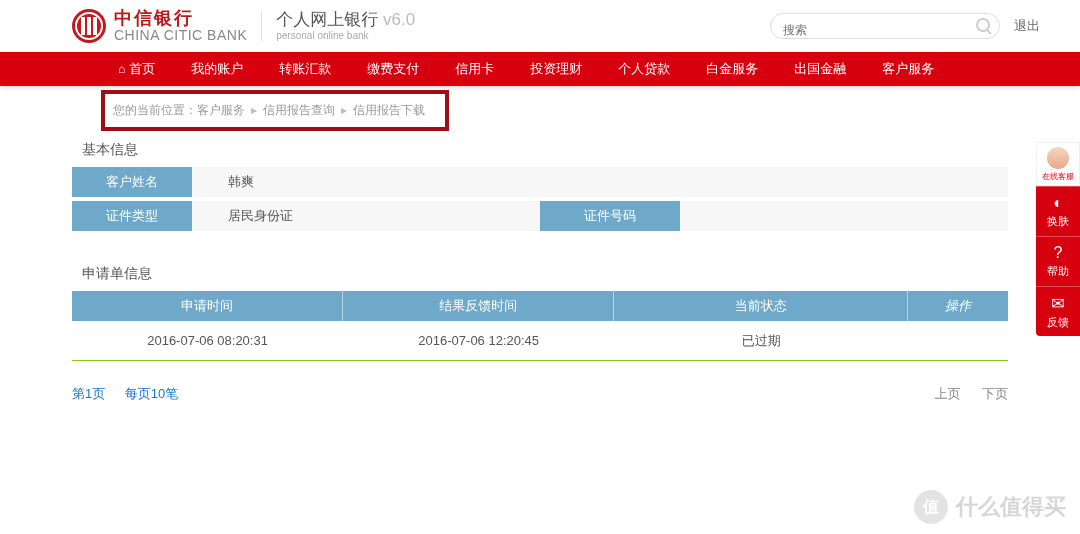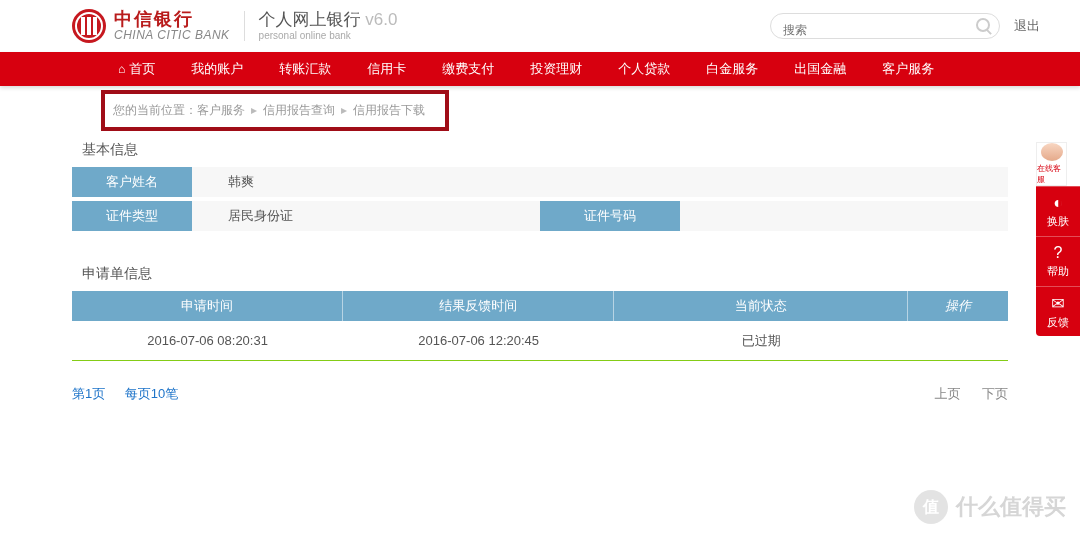--- a/index.html
+++ b/index.html
@@ -28,21 +28,21 @@
   }
   .logo-circle::before {
     content: ""; width: 24px; height: 24px; border: 2px solid #fff; border-radius: 50%;
     position: absolute;
   }
   .logo-circle::after {
     content: ""; width: 4px; height: 18px; background: #fff; position: absolute;
     box-shadow: 6px 0 0 #fff, -6px 0 0 #fff;
   }
   .logo-text .cn { font-size: 18px; font-weight: 700; color: #b91c1c; letter-spacing: 2px; line-height: 1; }
-  .logo-text .en { font-size: 12px; color: #888; letter-spacing: 0.5px; font-style: italic; }
+  .logo-text .en { font-size: 14px; color: #888; letter-spacing: 0.5px; }
   .vline { width: 1px; height: 30px; background: #ddd; margin: 0 14px; }
   .prod-name .cn { font-size: 17px; color: #555; line-height: 1.1; }
   .prod-name .cn .ver { color: #bbb; }
   .prod-name .en { font-size: 10px; color: #aaa; }
   .search-wrap {
     margin-left: auto; display: flex; align-items: center; gap: 14px;
   }
   .search-box {
     width: 230px; height: 26px; border: 1px solid #ddd; border-radius: 13px;
     padding: 8px 30px 0 12px; font-size: 12px; outline: none; color: #666;
@@ -105,21 +105,21 @@
   .pager {
     display: flex; justify-content: space-between; align-items: center;
     margin-top: 24px; font-size: 13px;
   }
   .pager .left span { color: #1e74c9; margin-right: 16px; cursor: pointer; }
   .pager .right span { color: #888; margin-left: 18px; cursor: pointer; }
   .side-tools {
     position: absolute; right: 0; top: 142px; width: 44px;
   }
   .side-avatar {
-    width: 31px; height: 44px; background: #fff; border: 1px solid #eee;
+    width: 44px; height: 44px; background: #fff; border: 1px solid #eee;
     display: flex; align-items: center; justify-content: center; flex-direction: column;
     font-size: 8px; color: #d7000f;
   }
   .side-avatar .face { width: 22px; height: 22px; border-radius: 50%; background: linear-gradient(#f8d6c2,#e5a98a); margin-bottom: 2px; }
   .side-btn {
     width: 44px; height: 50px; background: #d7000f; color: #fff;
     display: flex; flex-direction: column; align-items: center; justify-content: center;
     font-size: 11px; cursor: pointer; border-top: 1px solid rgba(255,255,255,.3);
   }
   .side-btn:first-of-type { margin-top: 8px; border-top-left-radius: 4px; }
@@ -160,22 +160,22 @@
   </div>
 </div>
 
 <div class="nav">
   <div class="nav-item">
       <span class="home-ic">⌂</span>
       <span>首页</span>
     </div>
   <div class="nav-item">我的账户</div>
   <div class="nav-item">转账汇款</div>
+  <div class="nav-item">缴费支付</div>
   <div class="nav-item">信用卡</div>
-  <div class="nav-item">缴费支付</div>
   <div class="nav-item">投资理财</div>
   <div class="nav-item">个人贷款</div>
   <div class="nav-item">白金服务</div>
   <div class="nav-item">出国金融</div>
   <div class="nav-item active">客户服务</div>
 </div>
 
 <div class="breadcrumb-wrap">
   <div class="breadcrumb-box">
     <div class="breadcrumb">

